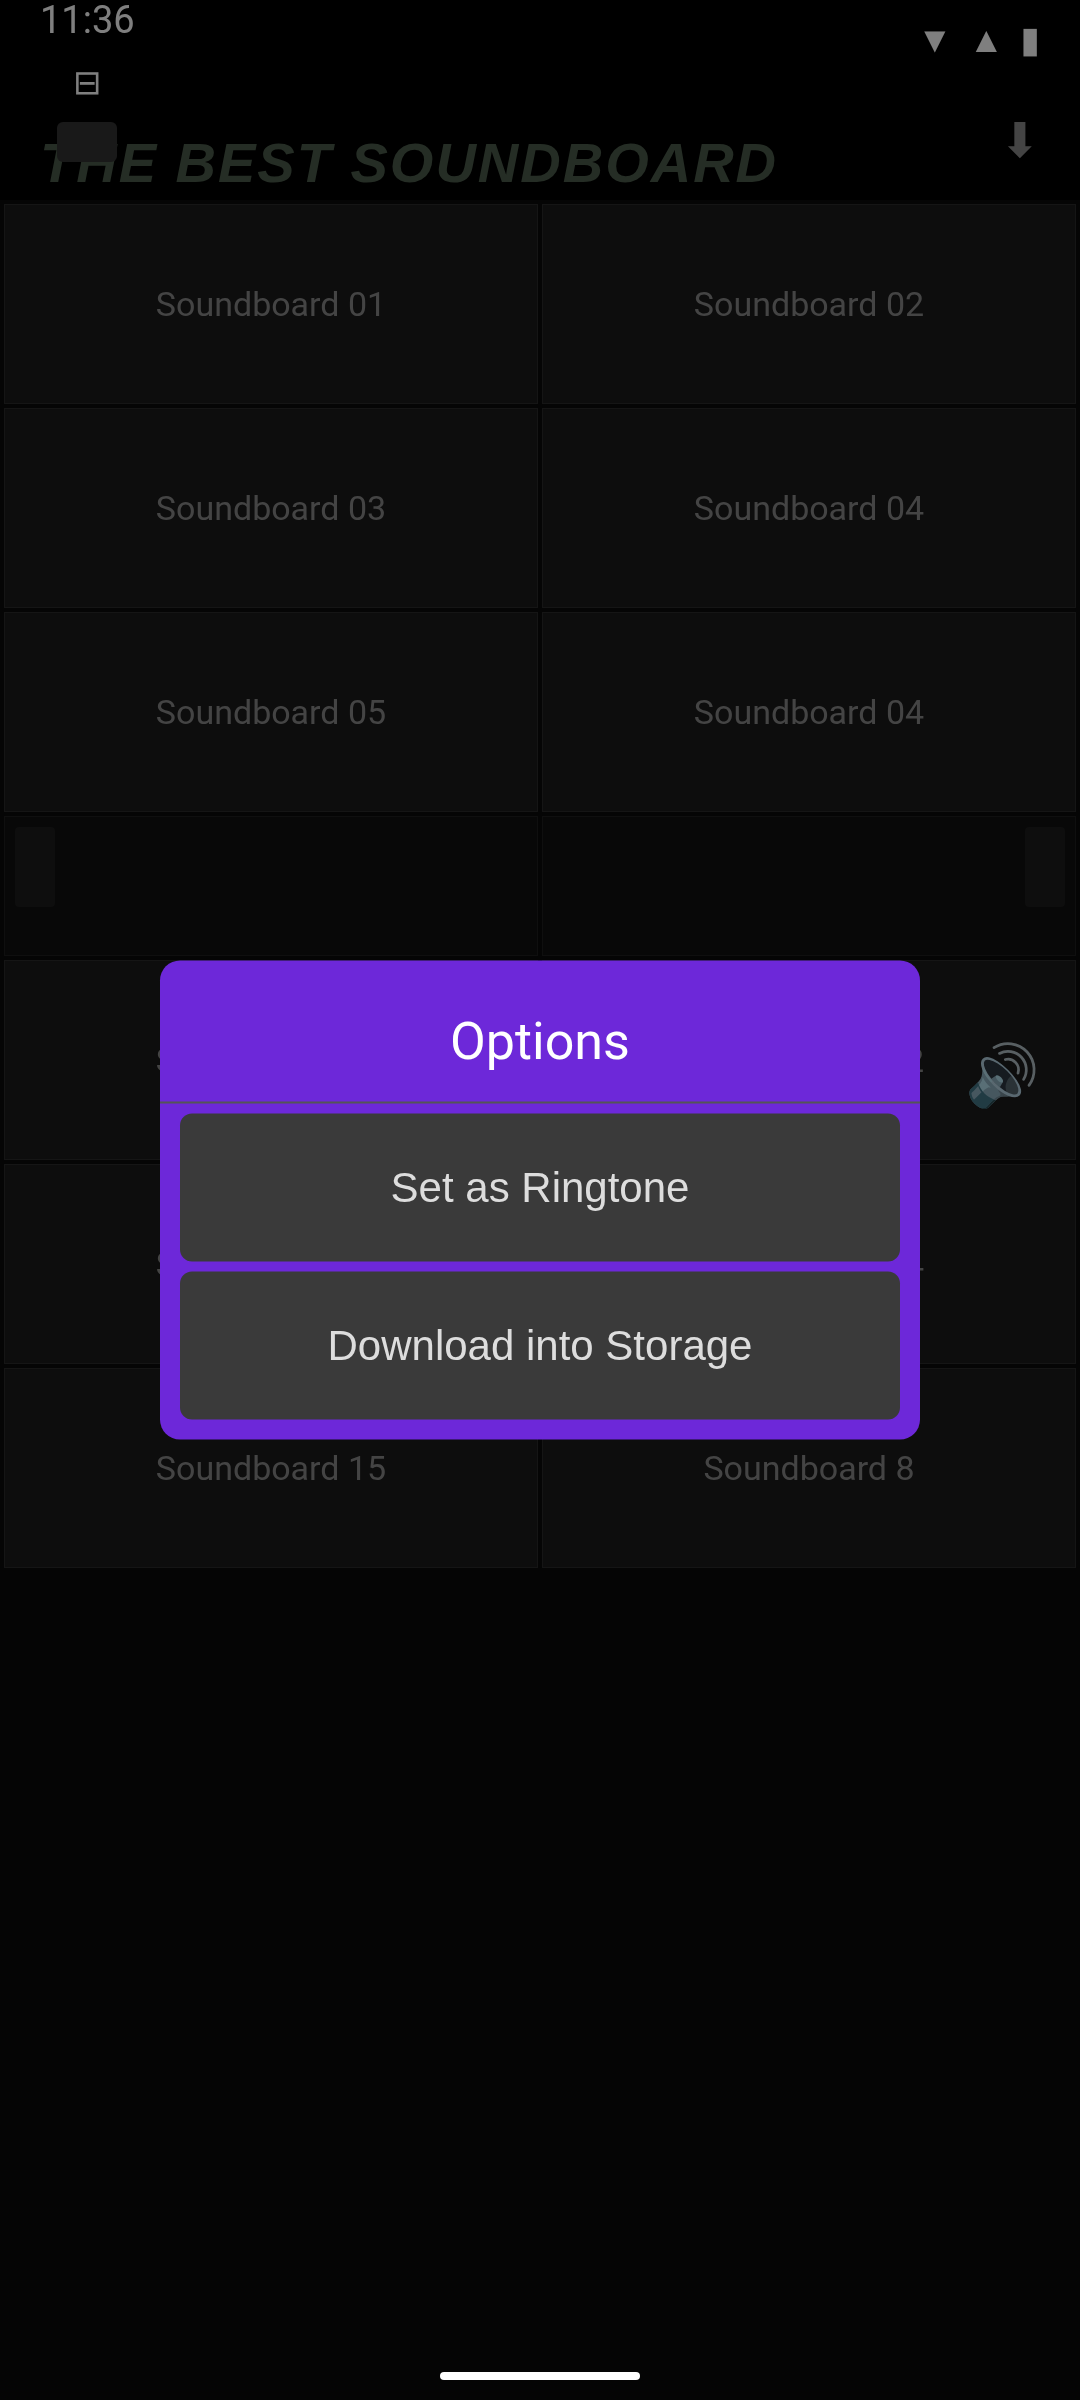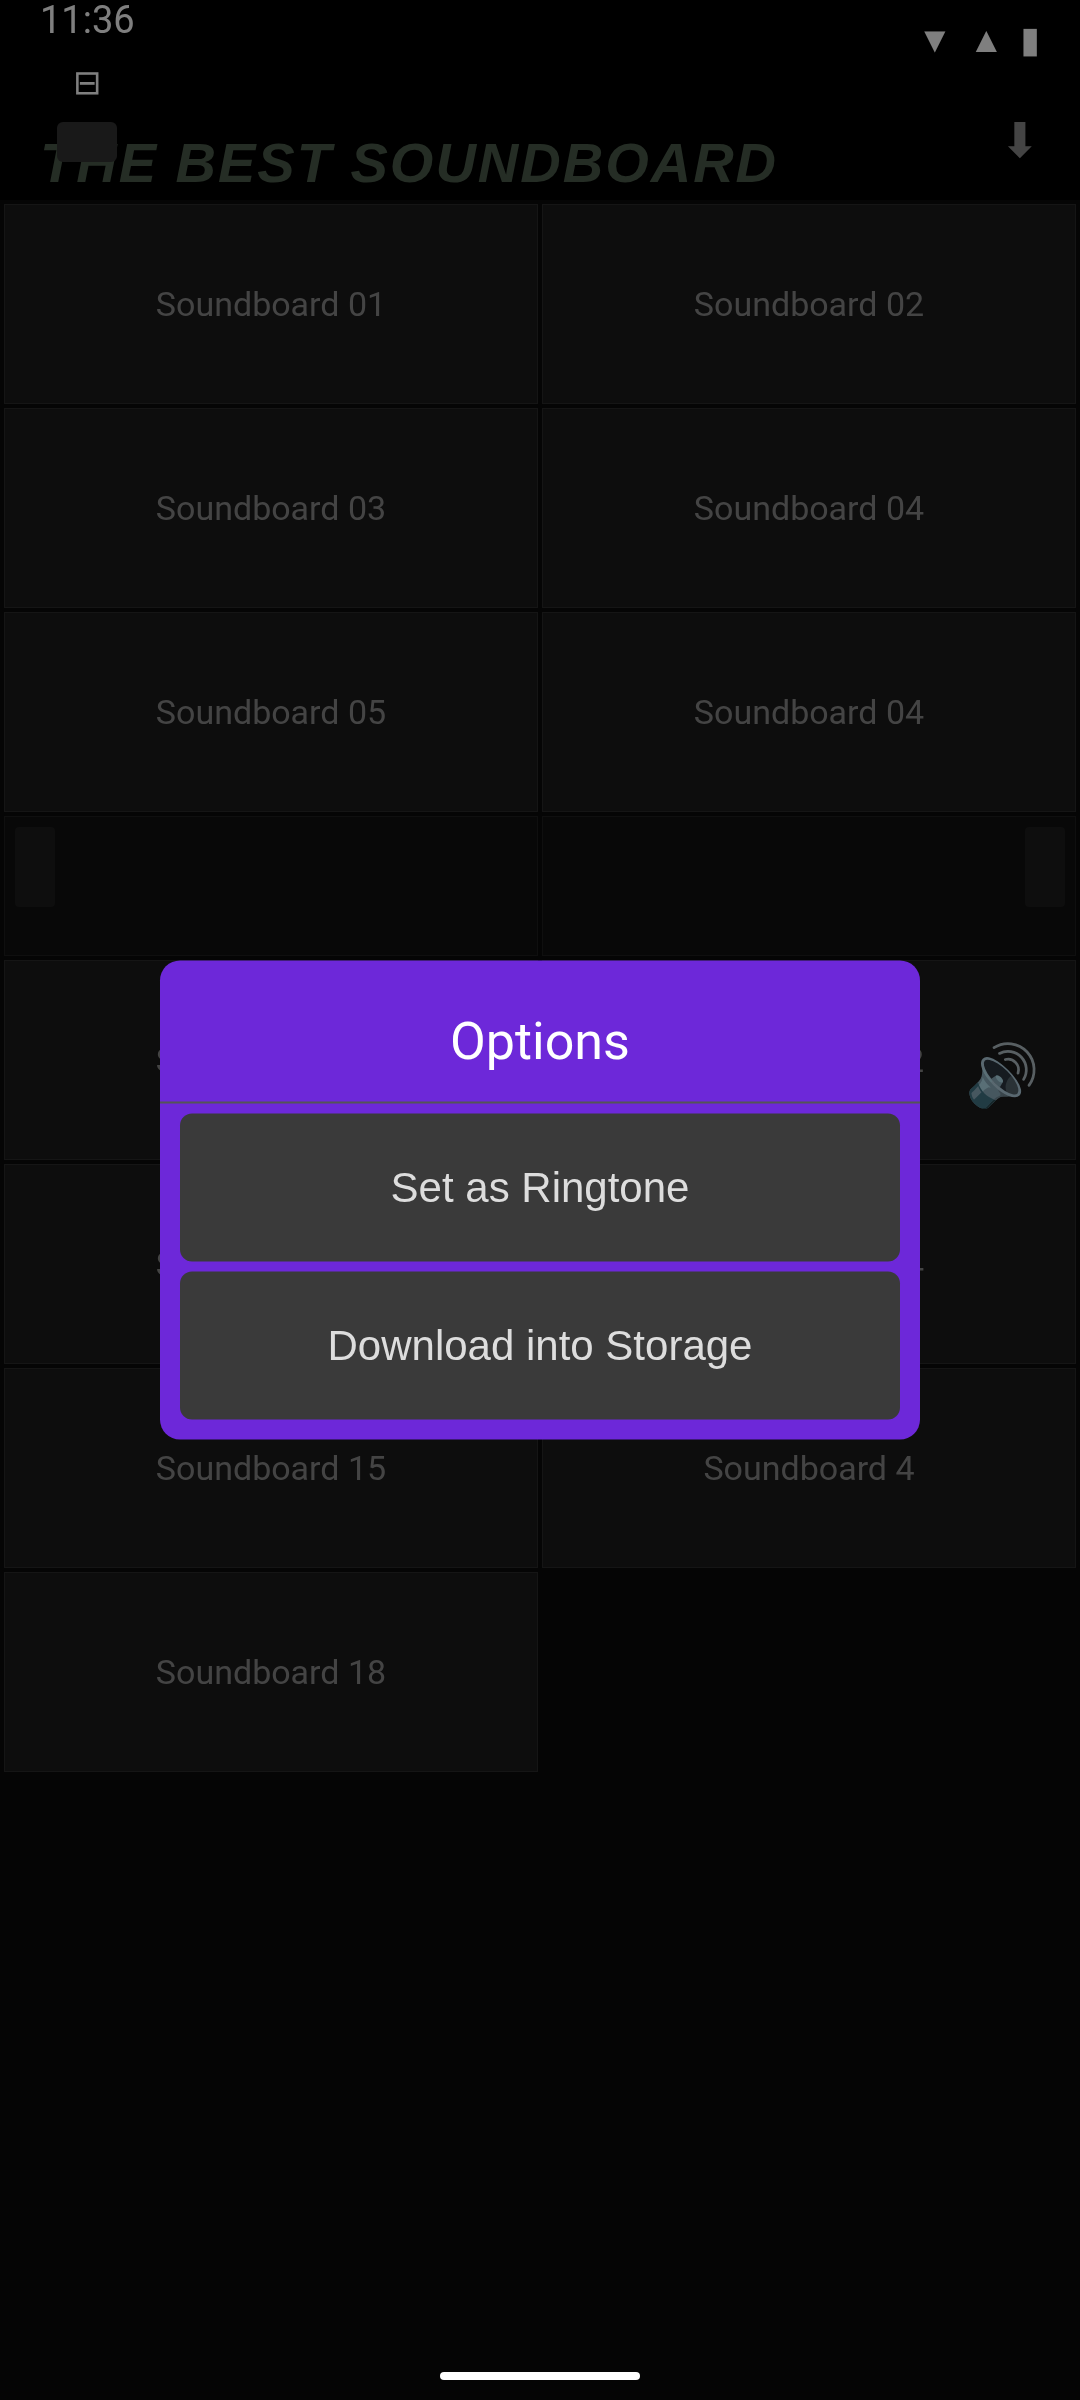--- a/index.html
+++ b/index.html
@@ -255,24 +255,21 @@
   <div class="grid-item">
     <span>Soundboard 13</span>
   </div>
   <div class="grid-item">
     <span>Soundboard 14</span>
   </div>
   <div class="grid-item">
     <span>Soundboard 15</span>
   </div>
   <div class="grid-item">
-    <span>Soundboard 4</span>
-  </div>
-  <div class="grid-item">
-    <span>Soundboard 18</span>
+    <span>Soundboard 8</span>
   </div>
 </div>
 
 <div class="speaker-area">
   <span class="speaker-icon">🔊</span>
 </div>
 
 <div class="overlay"></div>
 
 <div class="modal">

